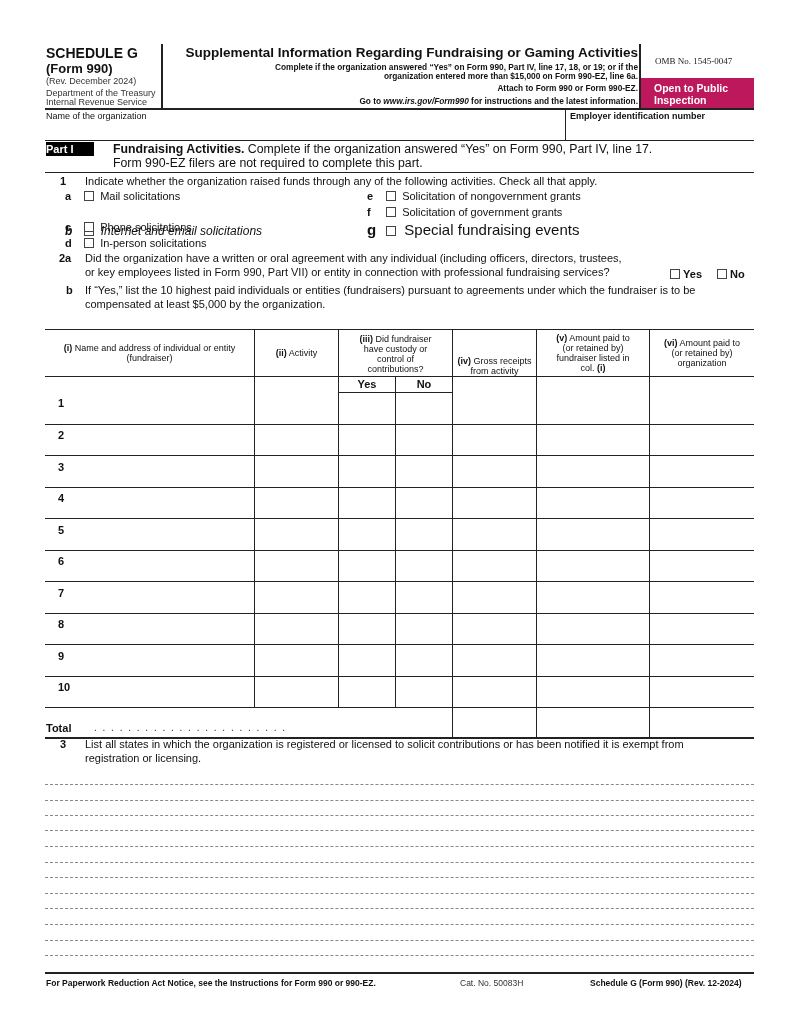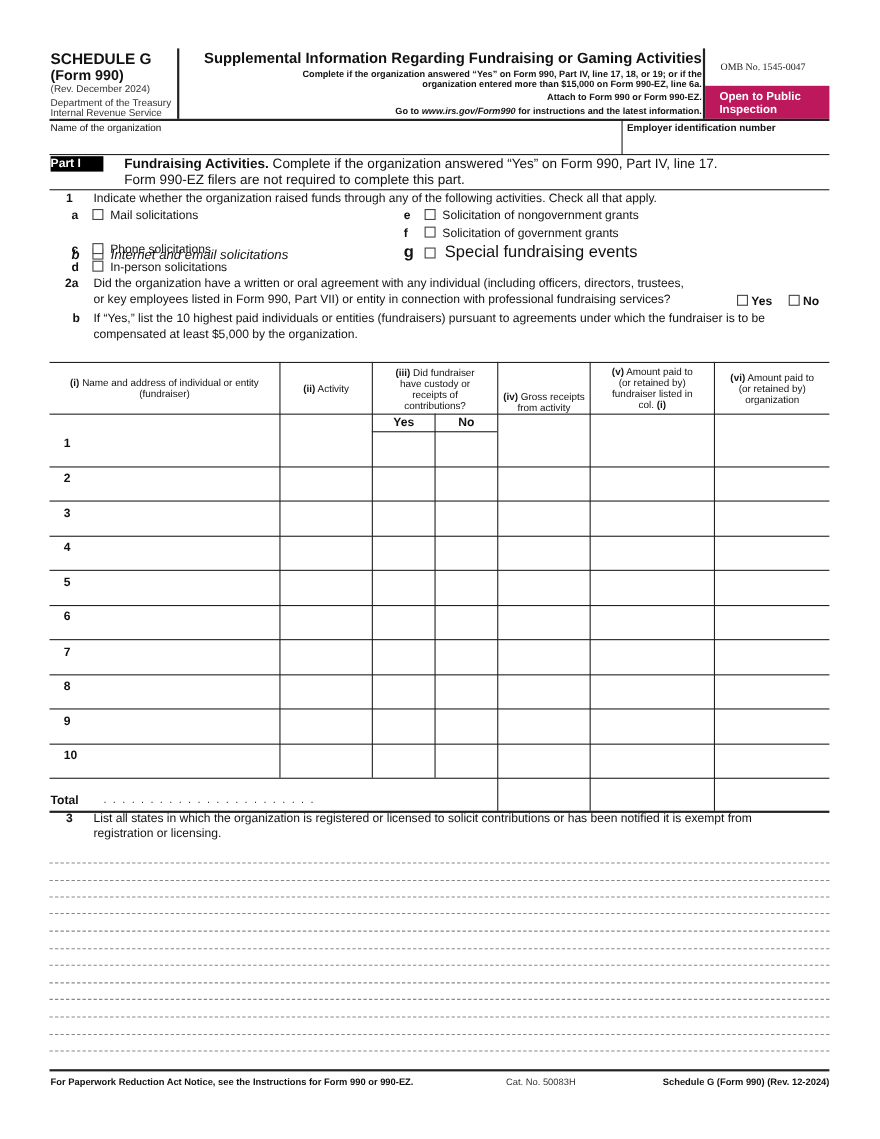--- a/index.html
+++ b/index.html
@@ -108,21 +108,21 @@
 <div class="vline" style="left:536px;top:329px;height:408px;"></div>
 <div class="vline" style="left:649px;top:329px;height:408px;"></div>
 
 <div class="th" style="left:45px;top:329px;width:209px;height:47px;">
     <span><b>(i)</b><span> Name and address of individual or entity (fundraiser)</span></span>
   </div>
 <div class="th" style="left:255px;top:329px;width:83px;height:47px;">
     <span><b>(ii)</b><span> Activity</span></span>
   </div>
 <div class="th" style="left:339px;top:331px;width:113px;height:45px;padding:0 10px;box-sizing:border-box;">
-    <span><b>(iii)</b><span> Did fundraiser have custody or receipts of contributions?</span></span>
+    <span><b>(iii)</b><span> Did fundraiser have custody or control of contributions?</span></span>
   </div>
 <div class="th" style="left:453px;top:329px;width:83px;height:47px;padding:0 4px;box-sizing:border-box;align-items:flex-end;">
     <span><b>(iv)</b><span> Gross receipts from activity</span></span>
   </div>
 <div class="th" style="left:537px;top:329px;width:112px;height:47px;padding:0 14px;box-sizing:border-box;">
     <span><b>(v)</b><span> Amount paid to (or retained by) fundraiser listed in col. </span><b>(i)</b></span>
   </div>
 <div class="th" style="left:650px;top:329px;width:104px;height:47px;padding:0 12px;box-sizing:border-box;">
     <span><b>(vi)</b><span> Amount paid to (or retained by) organization</span></span>
   </div>
@@ -246,13 +246,13 @@
     <div class="dash" style="top: 893px;"></div>
     <div class="dash" style="top: 908px;"></div>
     <div class="dash" style="top: 924px;"></div>
     <div class="dash" style="top: 940px;"></div>
     <div class="dash" style="top: 955px;"></div>
   </div>
 
 <div class="hline" style="left:45px;top:972px;width:709px;height:2px;"></div>
 <div class="abs b" style="left:46px;top:978px;font-size:8.5px;">For Paperwork Reduction Act Notice, see the Instructions for Form 990 or 990-EZ.</div>
 <div class="abs" style="left:460px;top:978px;font-size:8.5px;color:#333;">Cat. No. 50083H</div>
-<div class="abs b" style="left:590px;top:978px;width:164px;text-align:right;font-size:8.5px;">Schedule G (Form 990) (Rev. 12-2024)</div>
+<div class="abs b" style="left:590px;top:978px;width:164px;font-size:8.5px;">Schedule G (Form 990) (Rev. 12-2024)</div>
 
 </body></html>

